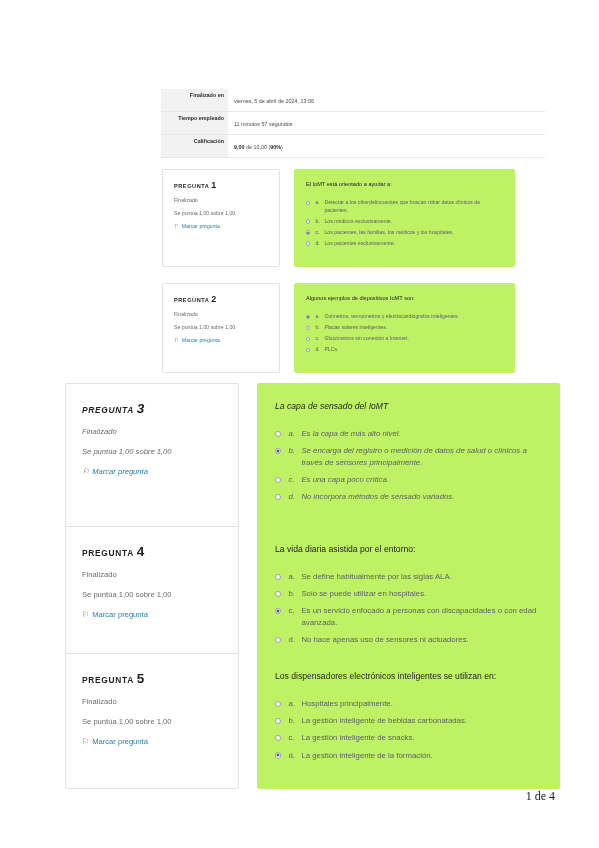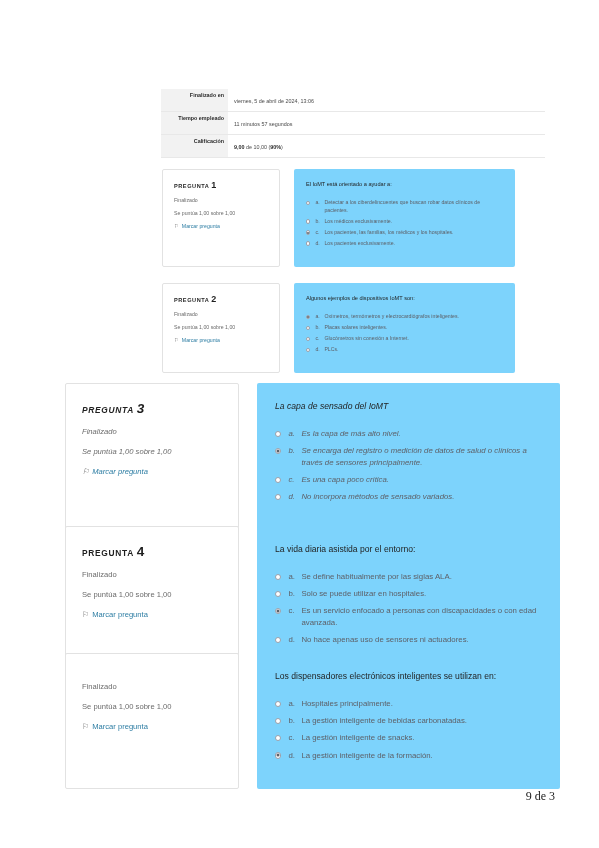--- a/index.html
+++ b/index.html
@@ -171,21 +171,21 @@
   .q-info-title .qnum { font-weight: bold; }
   .q-info-line { color: #6b6b6b; }
   .q-flag { color: #2d7da3; cursor: pointer; display: flex; align-items: center; }
   .flag-icon {
     display: inline-block;
     color: #6b6b6b;
     margin-right: 3px;
   }
 
   .q-body {
-    background: #7dd3fc;
+    background: #bef264;
     border-radius: 2px;
   }
   .q-text { color: #1f1f1f; }
   .q-options { list-style: none; }
   .q-opt {
     display: flex;
     align-items: flex-start;
     color: #5d6068;
   }
   .radio {
@@ -417,20 +417,21 @@
             <span class="radio"></span>
             <span class="opt-letter">d.</span>
             <span class="opt-text">No hace apenas uso de sensores ni actuadores.</span>
           </li>
       </ul>
     </div>
   </div>
 
   <div class="q-row scale-lg" id="q5">
     <div class="q-info">
+      <div class="q-info-title"><span>PREGUNTA</span> <span class="qnum">5</span></div>
       <div class="q-info-line">Finalizado</div>
       <div class="q-info-line">Se puntúa 1,00 sobre 1,00</div>
       <div class="q-flag">
           <span class="flag-icon">⚐</span>
           <span>Marcar pregunta</span>
         </div>
     </div>
     <div class="q-body">
       <div class="q-text">Los dispensadores electrónicos inteligentes se utilizan en:</div>
       <ul class="q-options">
@@ -451,15 +452,15 @@
           </li>
         <li class="q-opt">
             <span class="radio sel"></span>
             <span class="opt-letter">d.</span>
             <span class="opt-text">La gestión inteligente de la formación.</span>
           </li>
       </ul>
     </div>
   </div>
 
-  <div class="print-footer">9 de 3</div>
+  <div class="print-footer">1 de 4</div>
 
 </div>
 
 </body></html>

